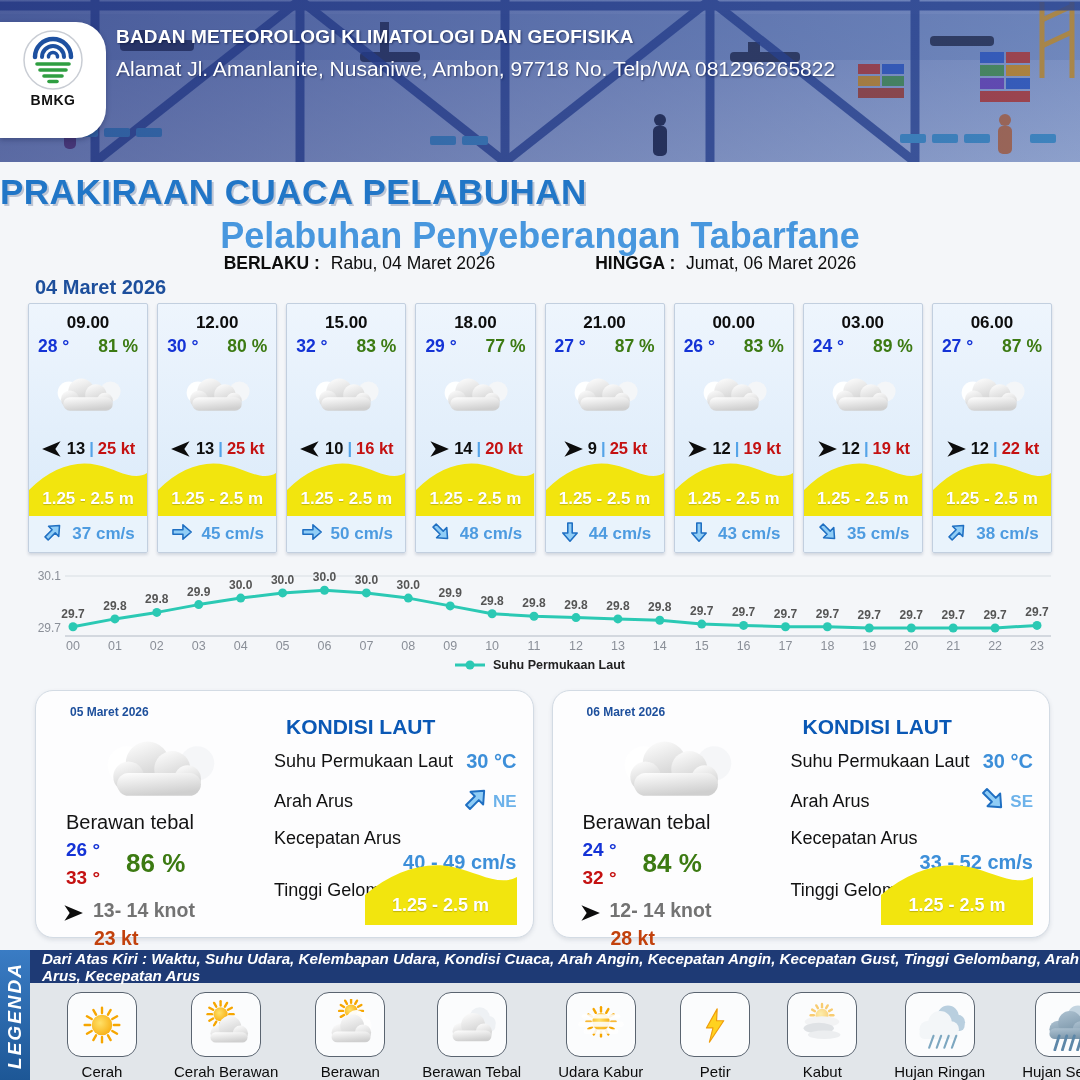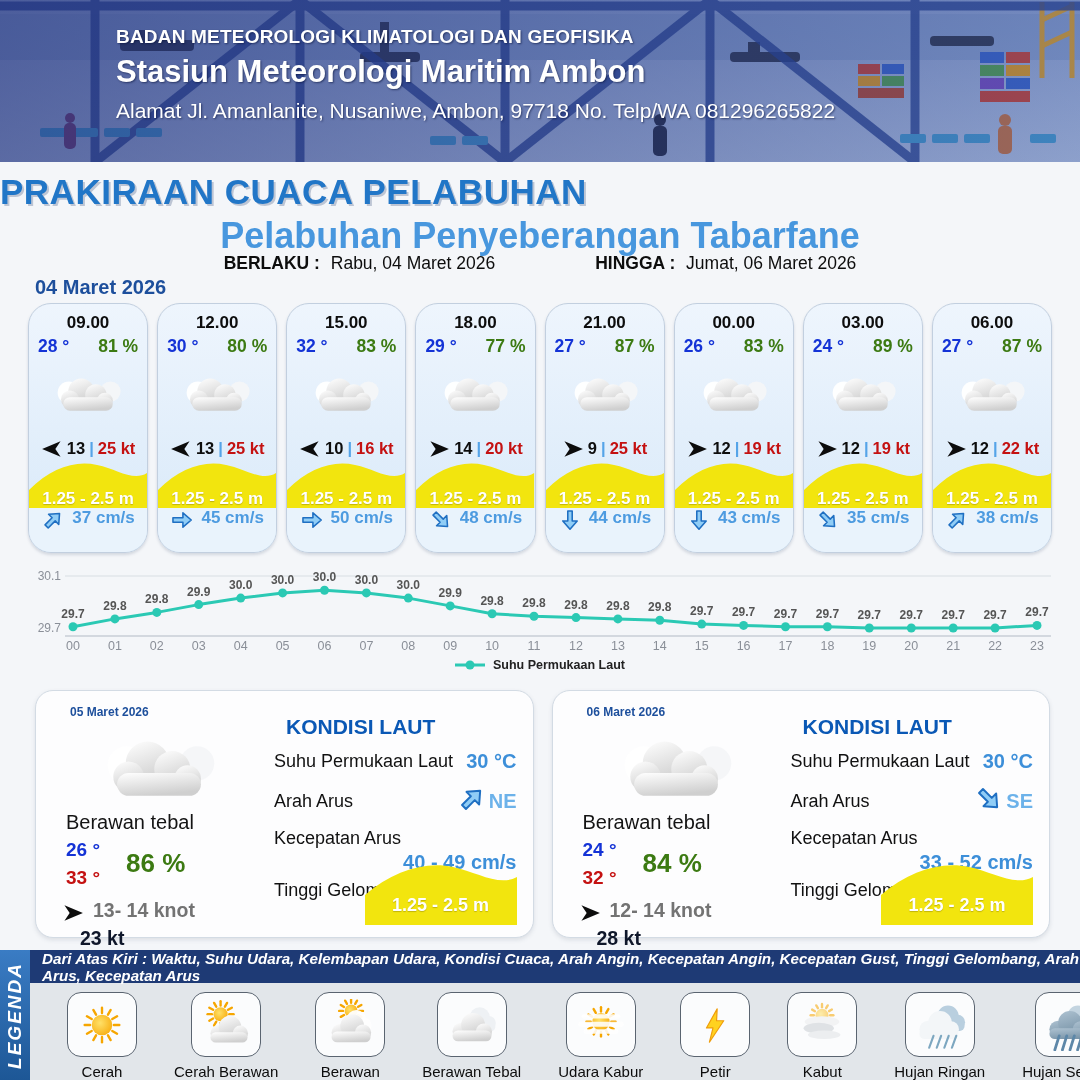--- a/index.html
+++ b/index.html
@@ -26,38 +26,38 @@
   .subtitle{position:absolute;left:0;top:215px;width:100%;text-align:center;
             font-size:36px;font-weight:800;color:#4897de;}
   .valid-row{position:absolute;left:0;top:253px;width:100%;display:flex;justify-content:center;
              gap:100px;font-size:17.5px;color:#0d0d0d;}
   .valid-row b{font-weight:700;margin-right:6px;}
 
   
   .hourly-date{position:absolute;left:35px;top:276px;font-size:20px;font-weight:700;color:#1d4f9c;}
   .cards{position:absolute;left:28px;top:303px;right:28px;display:flex;gap:9px;height:250px;}
   .hcard{flex:1;position:relative;background:linear-gradient(180deg,#eef5fd,#d8e9f9);
-         border:1px solid #c2cfdf;border-radius:23px;box-shadow:0 2px 3px rgba(60,80,110,.18);
+         border:1px solid #c2cfdf;border-radius:2px;box-shadow:0 2px 3px rgba(60,80,110,.18);
          overflow:hidden;}
   .h-time{text-align:center;margin-top:9px;font-size:17px;font-weight:700;color:#0d0d0d;}
   .h-th{display:flex;justify-content:space-between;padding:3px 9px 0 9px;font-size:17.5px;font-weight:700;}
   .h-temp{color:#1433d6;}.h-hum{color:#3c7a12;}
   .h-cloud{height:62px;display:flex;align-items:center;justify-content:center;margin-top:8px;}
   .h-wind{display:flex;align-items:center;justify-content:center;gap:4px;font-size:16.5px;
           font-weight:700;margin-top:12px;color:#0d0d0d;}
   .h-sep{color:#55a4e8;}
   .h-gust{color:#c41111;}
   .dart-w{display:inline-flex;transform:scaleX(-1);}
   .dart-e{display:inline-flex;}
   .h-wave{position:absolute;left:0;right:0;bottom:36px;height:58px;}
   .h-wave svg{position:absolute;left:0;top:0;width:100%;height:100%;}
   .h-wave span{position:absolute;left:0;right:0;bottom:7px;text-align:center;
                color:#fff;font-size:17px;font-weight:700;text-shadow:0 1px 1px rgba(120,110,0,.4);}
-  .h-cur{position:absolute;left:0;right:0;bottom:0;height:44px;background:#e9f3fc;
-         display:flex;align-items:flex-start;justify-content:center;gap:7px;
+  .h-cur{position:absolute;left:0;right:0;bottom:0;height:36px;background:#e9f3fc;
+         display:flex;align-items:center;justify-content:center;gap:7px;
          font-size:17px;font-weight:700;color:#4d9be0;}
 
   
   .chart-wrap{position:absolute;left:25px;top:560px;width:1030px;height:124px;}
   .chart-legend{position:absolute;left:0;right:0;top:98px;display:flex;justify-content:center;
                 align-items:center;gap:8px;font-size:12.5px;font-weight:700;color:#222;}
 
   
   .dcards{position:absolute;left:35px;right:30px;top:690px;height:248px;display:flex;gap:18px;}
   .dcard{flex:1;position:relative;background:#fdfdfe;border:1.5px solid #d3dbe4;border-radius:18px;
@@ -65,27 +65,27 @@
   .d-date{position:absolute;left:34px;top:14px;font-size:12px;font-weight:700;color:#1d4f9c;}
   .d-left{position:absolute;left:18px;top:40px;width:210px;}
   .d-cloud{width:130px;height:72px;margin:0 auto;}
   .d-cond{font-size:20px;color:#141414;margin-top:8px;margin-left:12px;}
   .d-temps{display:flex;align-items:center;margin-left:12px;margin-top:2px;}
   .d-tcol{display:flex;flex-direction:column;font-size:19px;font-weight:700;line-height:1.45;}
   .d-tmin{color:#1433d6;}.d-tmax{color:#c41111;}
   .d-hum{font-size:26px;font-weight:700;color:#3c7a12;margin-left:26px;}
   .d-wind{display:flex;gap:9px;align-items:flex-end;font-size:19.5px;font-weight:700;
           margin-top:8px;margin-left:8px;color:#737373;}
-  .d-gust{color:#0f172a;font-size:19.5px;font-weight:700;margin-left:26px;margin-top:5px;}
+  .d-gust{color:#c2410c;font-size:19.5px;font-weight:700;margin-left:40px;margin-top:5px;}
   .d-right{position:absolute;left:238px;right:16px;top:24px;bottom:12px;}
   .d-sea-title{font-size:21px;font-weight:800;color:#0a58b5;margin-left:12px;}
   .d-row{display:flex;justify-content:space-between;align-items:center;margin-top:11px;}
   .d-lbl{font-size:18px;color:#111;}
   .d-val{font-size:20px;font-weight:700;color:#3d8fd9;}
-  .d-dirval{display:flex;align-items:center;gap:2px;font-size:20px;font-weight:700;color:#6cb2ea;}
+  .d-dirval{display:flex;align-items:center;gap:2px;font-size:17px;font-weight:700;color:#6cb2ea;}
   .d-speedline{text-align:right;font-size:20px;font-weight:700;color:#3d8fd9;margin-top:2px;}
   .d-wavebox{position:absolute;right:0;bottom:0;width:152px;height:66px;}
   .d-wavebox svg{position:absolute;left:0;top:0;width:100%;height:100%;}
   .d-wavebox span{position:absolute;left:0;right:0;bottom:9px;text-align:center;color:#fff;
                   font-size:18px;font-weight:700;text-shadow:0 1px 1px rgba(120,110,0,.4);}
 
   
   .bottom{position:absolute;left:0;right:0;top:950px;height:130px;background:#e2e6ea;}
   .ribbon{position:absolute;left:0;top:0;width:30px;height:130px;
           background:linear-gradient(180deg,#3a7cc4,#1d5796);display:flex;align-items:center;justify-content:center;}
@@ -195,24 +195,40 @@
         <circle cx="660" cy="120" r="6" fill="#2c3850"></circle>
           <rect x="653" y="126" width="14" height="30" rx="5" fill="#2c3850"></rect>
         <circle cx="1005" cy="120" r="6" fill="#c77c4f"></circle>
           <rect x="998" y="126" width="14" height="28" rx="5" fill="#c77c4f"></rect>
         <circle cx="70" cy="118" r="5" fill="#7a4a7e"></circle>
           <rect x="64" y="123" width="12" height="26" rx="5" fill="#7a4a7e"></rect>
       </g>
       <rect width="1080" height="162" fill="url(#ovGrad)"></rect>
     </svg>
 
+    <div class="logo-tab">
+      <svg class="logo-emblem" width="62" height="62" viewBox="0 0 62 62">
+        <circle cx="31" cy="31" r="29" fill="#fff" stroke="#c9cdd4" stroke-width="1.5"></circle>
+        <g stroke="#1d50a0" fill="none" stroke-linecap="round">
+          <path d="M13 28 A18 18 0 0 1 49 28" stroke-width="4.5"></path>
+          <path d="M20 28 A11 11 0 0 1 42 28" stroke-width="4"></path>
+          <path d="M26.5 28 A4.5 4.5 0 0 1 35.5 28" stroke-width="3.5"></path>
+        </g>
+        <g stroke="#2f9e41" stroke-width="3.6" stroke-linecap="round">
+          <line x1="15" y1="35" x2="47" y2="35"></line>
+          <line x1="18" y1="41" x2="44" y2="41"></line>
+          <line x1="22" y1="47" x2="40" y2="47"></line>
+          <line x1="27" y1="52.5" x2="35" y2="52.5"></line>
+        </g>
+      </svg>
+      <div class="logo-text">BMKG</div>
+    </div>
 
     <div class="header-lines">
       <div class="h-agency">BADAN METEOROLOGI KLIMATOLOGI DAN GEOFISIKA</div>
-      <div class="h-station">Stasiun Meteorologi Maritim Ambon</div>
       <div class="h-address">Alamat Jl. Amanlanite, Nusaniwe, Ambon, 97718   No. Telp/WA  081296265822</div>
     </div>
   </div>
 
   <div class="main-title">PRAKIRAAN CUACA PELABUHAN</div>
   <div class="subtitle">Pelabuhan Penyeberangan Tabarfane</div>
   <div class="valid-row">
     <span><b>BERLAKU :</b>
       <span>Rabu, 04 Maret 2026</span></span>
     <span><b>HINGGA :</b>

